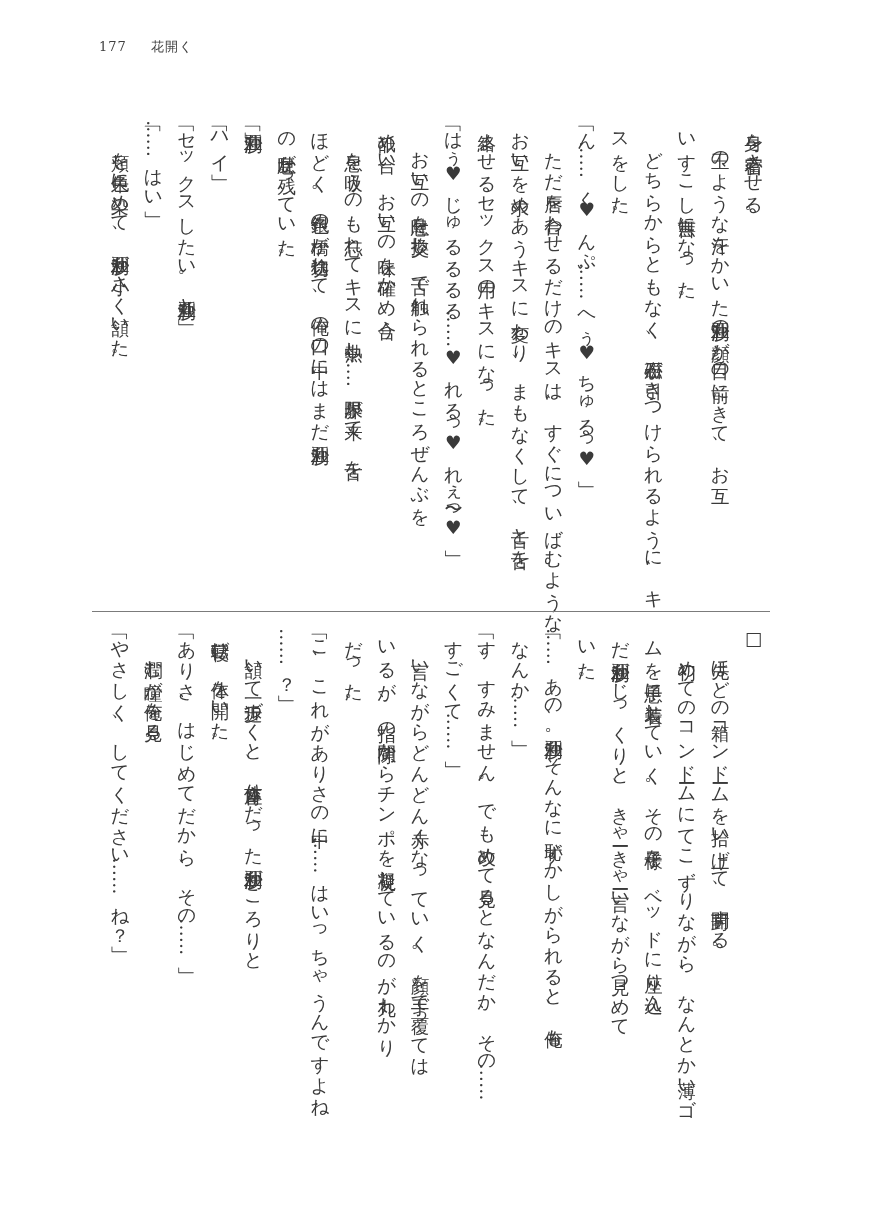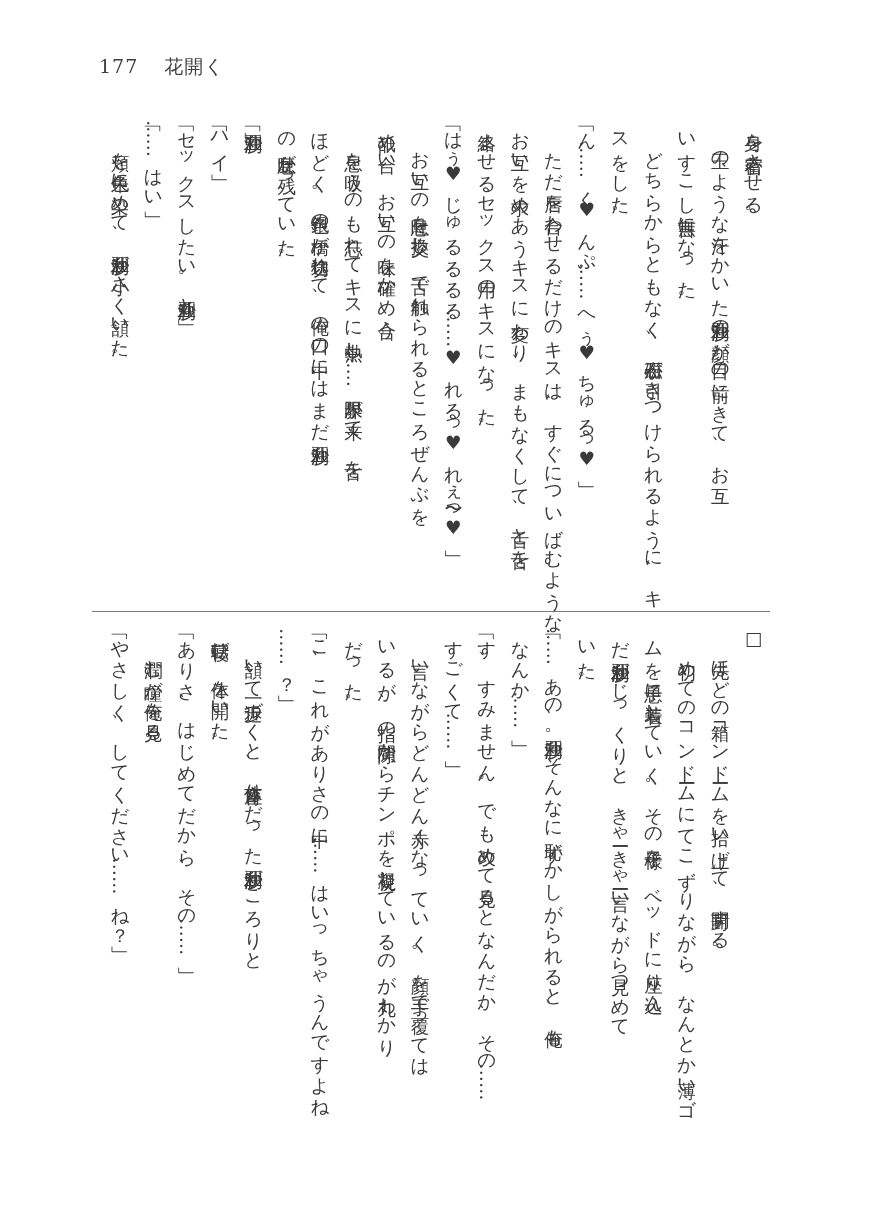--- a/index.html
+++ b/index.html
@@ -12,22 +12,22 @@
     width: 873px;
     height: 1224px;
     background: #ffffff;
     overflow: hidden;
     font-family: "DejaVu Serif", "Liberation Serif", serif;
     color: #3a3a3a;
   }
   .running-head {
     position: absolute;
     left: 99px;
-    top: 54px;
-    font-size: 19px;
+    top: 38px;
+    font-size: 13px;
     letter-spacing: 1px;
     white-space: nowrap;
     color: #3f3f3f;
   }
   .running-head .page-num {
     display: inline-block;
     margin-right: 19px;
   }
   .vtext {
     position: absolute;

